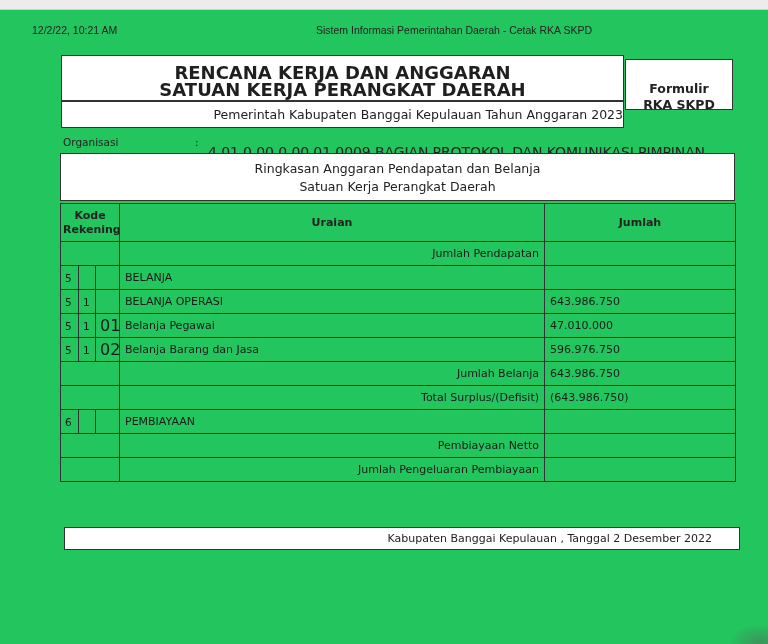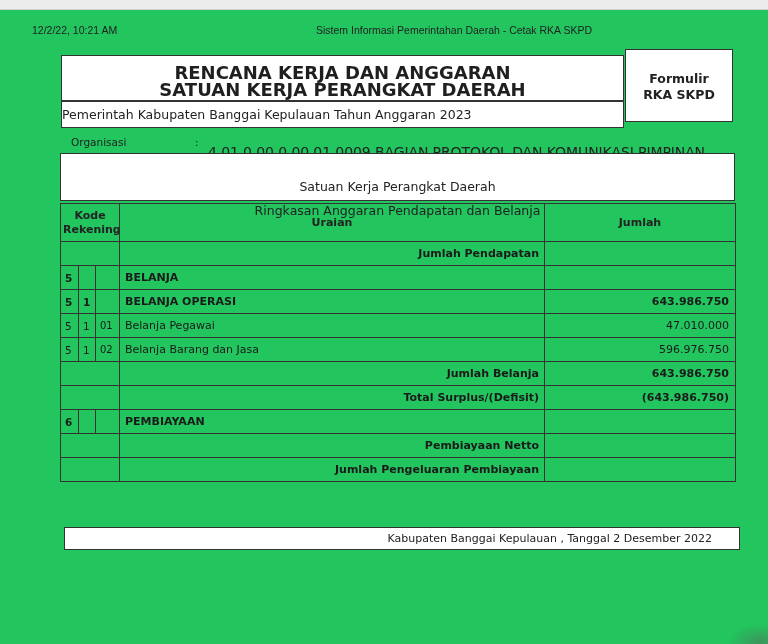--- a/index.html
+++ b/index.html
@@ -25,57 +25,57 @@
     .box { position: absolute; border: 1.5px solid #333; background: #fff; }
     .hdr-main { left: 61px; top: 55px; width: 563px; height: 46px; }
     .hdr-main .t1, .hdr-main .t2 {
       position: absolute; left: 0; width: 100%; text-align: center;
       font-weight: bold; font-size: 18px; color: #1f1f1f;
     }
     .hdr-main .t1 { top: 6px; }
     .hdr-main .t2 { top: 23px; }
     .hdr-sub { left: 61px; top: 100px; width: 563px; height: 28px; border-top-width: 2.5px; }
     .hdr-sub .t {
-      position: absolute; left: 0; top: 5px; width: 100%; text-align: left;
+      position: absolute; left: 0; top: 5px; width: 100%; text-align: right;
       font-size: 12.5px; color: #222;
     }
-    .hdr-form { left: 625px; top: 49px; width: 108px; height: 73px; }
+    .hdr-form { left: 625px; top: 59px; width: 108px; height: 51px; }
     .hdr-form .t1, .hdr-form .t2 {
       position: absolute; left: 0; width: 100%; text-align: center;
       font-weight: bold; font-size: 12.5px; color: #222;
     }
     .hdr-form .t1 { top: 21px; }
     .hdr-form .t2 { top: 37px; }
 
-    .org-label { position: absolute; left: 63px; top: 136px; font-size: 10.5px; color: #222; margin-left: 8px; }
+    .org-label { position: absolute; left: 63px; top: 136px; font-size: 10.5px; color: #222; }
     .org-colon { position: absolute; left: 195px; top: 136px; font-size: 10.5px; color: #222; }
     .org-value { position: absolute; left: 208px; top: 144px; font-size: 14px; color: #222; letter-spacing: -0.1px; }
 
     .ringkasan { left: 60px; top: 153px; width: 675px; height: 48px; }
     .ringkasan .t1, .ringkasan .t2 {
       position: absolute; left: 0; width: 100%; text-align: center; font-size: 12.5px; color: #222;
     }
-    .ringkasan .t1 { top: 7px; margin-top: 42px; }
+    .ringkasan .t1 { top: 7px; }
     .ringkasan .t2 { top: 25px; }
 
     table.rka {
       position: absolute; left: 60px; top: 203px; width: 675px;
       border-collapse: collapse; table-layout: fixed;
       font-size: 11px;
     }
     table.rka td, table.rka th {
       border: 1.2px solid #333; height: 24px; padding: 0 5px; vertical-align: middle;
       white-space: nowrap; overflow: hidden;
     }
     table.rka th { height: 38px; font-weight: bold; font-size: 11px; text-align: center; color: #222; }
     table.rka td.k { padding: 0 0 0 4px; font-size: 10.5px; }
-    table.rka td.k3 { padding: 0 0 0 4px; font-size: 10px; }
-    .b { font-weight: bold; margin-top: 42px; }
+    table.rka td.k3 { padding: 0 0 0 4px; font-size: 16px; }
+    .b { font-weight: normal; margin-top: 42px; }
     .r { text-align: right; }
-    .num { text-align: right; padding-right: 6px !important; }
+    .num { text-align: left; padding-right: 6px !important; }
 
     .footer { left: 64px; top: 527px; width: 676px; height: 23px; border-width: 1.2px; }
     .footer .t {
       position: absolute; right: 27px; top: 4px; font-size: 11px; color: #222;
     }
     .smudge {
       position: absolute; right: 0; bottom: 0; width: 40px; height: 20px;
       background: radial-gradient(ellipse at 80% 90%, rgba(90,90,90,0.45), rgba(255,255,255,0) 70%);
     }
   </style>

